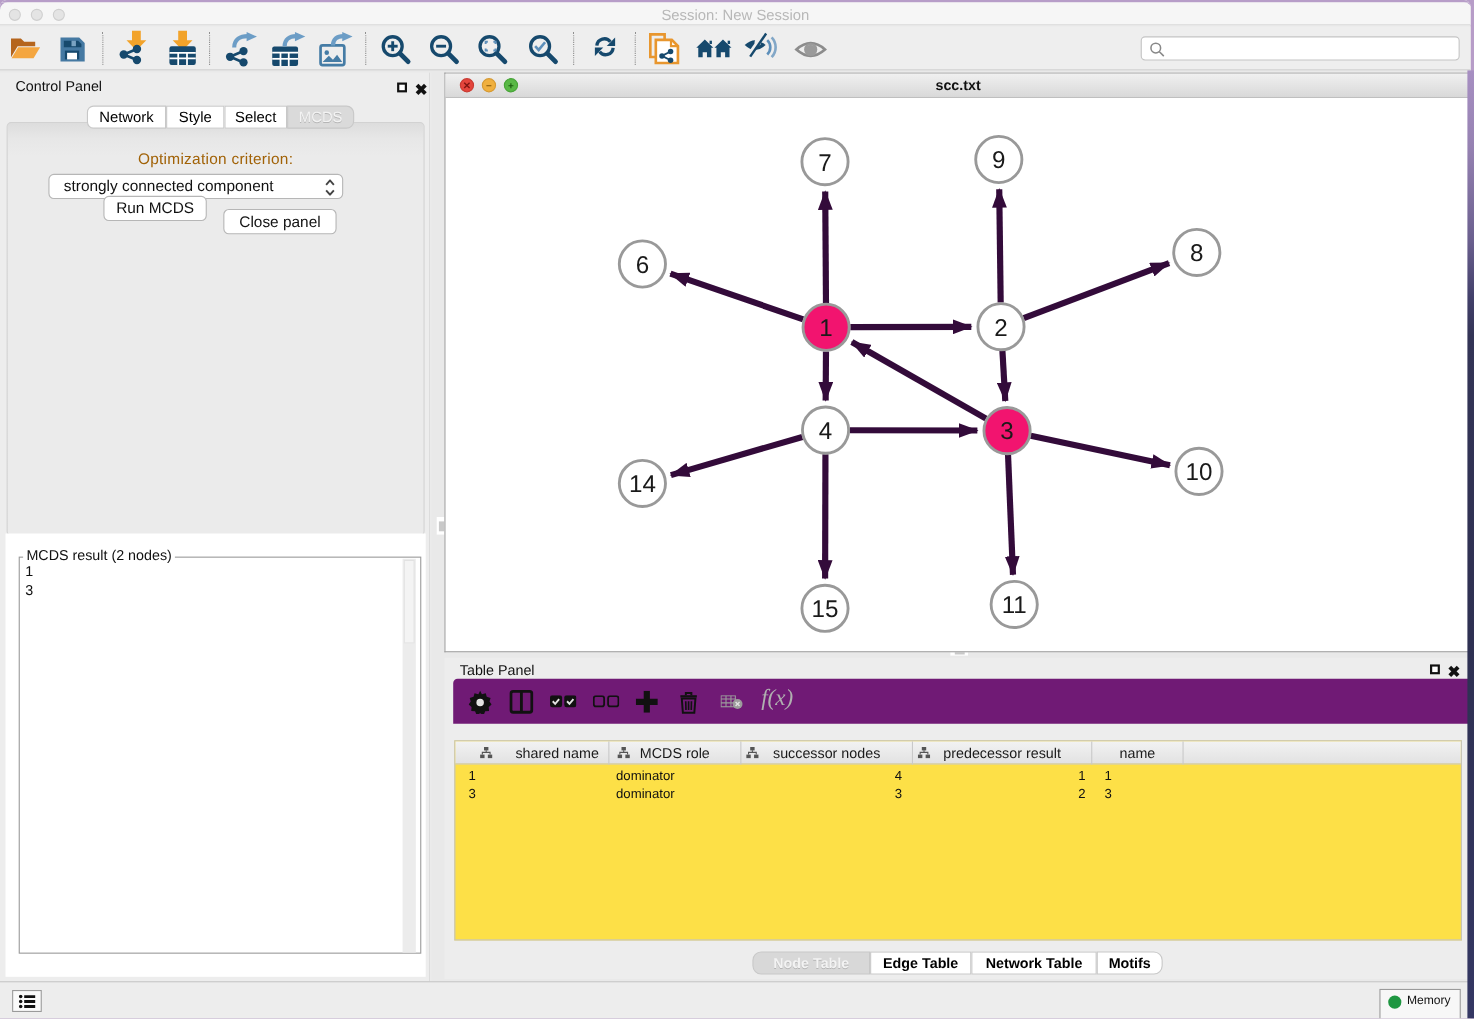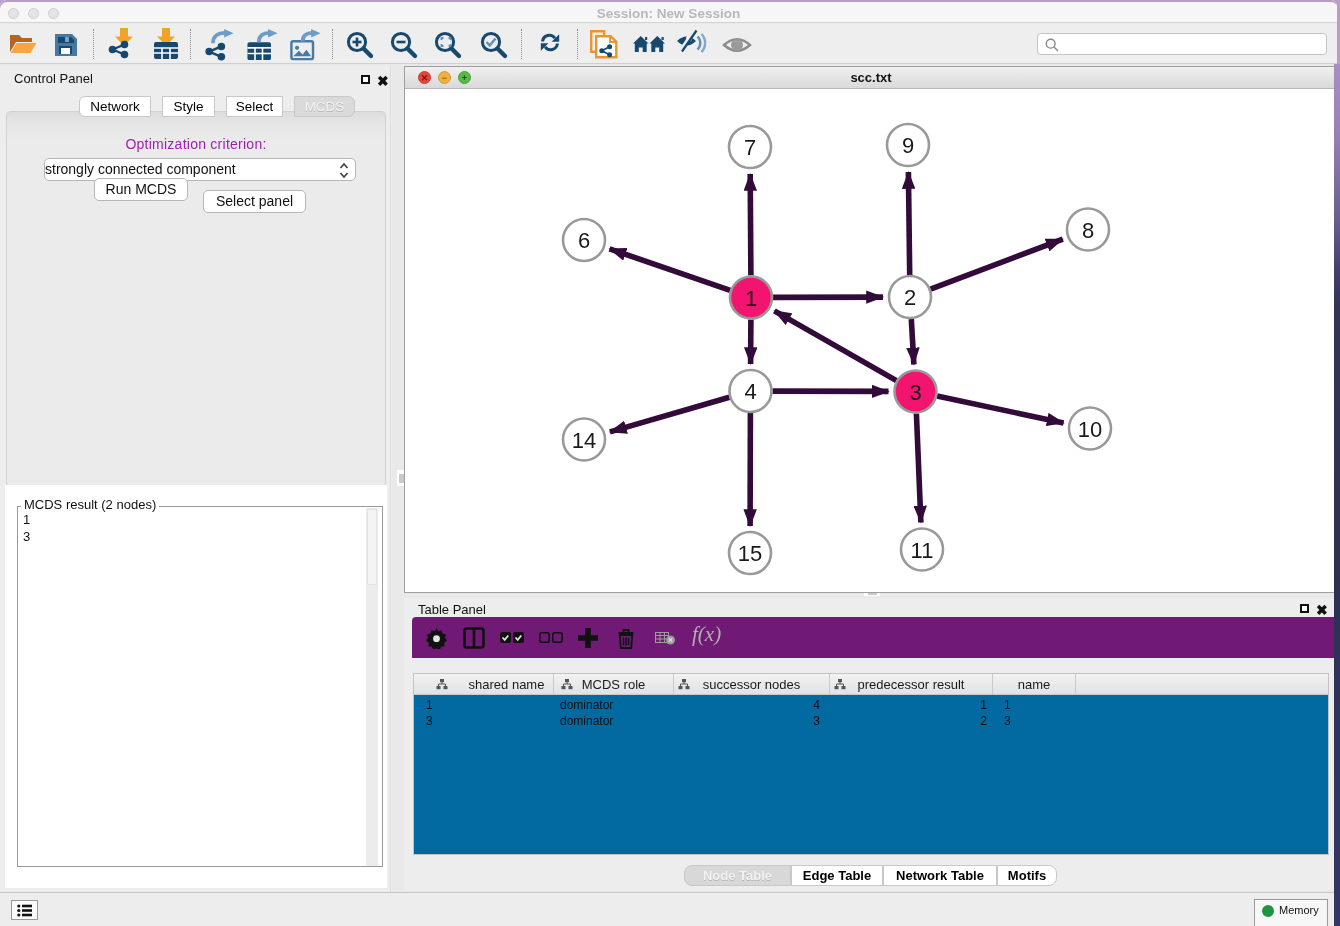--- a/index.html
+++ b/index.html
@@ -1,54 +1,54 @@
 <!DOCTYPE html>
 <html><head>
 <meta charset="utf-8">
 <style>
 * { margin:0; padding:0; box-sizing:border-box; }
 html,body { width:1340px; height:926px; overflow:hidden; }
 body { font-family:"Liberation Sans", sans-serif; background:#b79dc8; position:relative; }
 #app { position:absolute; left:0; top:0; width:1337px; height:926px; background:#e9e9e9; border-radius:6px 6px 0 0; overflow:hidden; }
 #titlebar { position:absolute; left:0; top:0; width:1337px; height:23px; background:#f6f6f6; border-bottom:1px solid #d4d4d4; border-radius:6px 6px 0 0; }
 .tl { position:absolute; top:8px; width:11px; height:11px; border-radius:50%; background:#e4e4e4; border:1px solid #cfcfcf; }
-#wtitle { position:absolute; top:6px; left:0; width:1337px; text-align:center; font-size:13.5px; color:#b8b8b8;font-weight:bold; }
+#wtitle { position:absolute; top:6px; left:0; width:1337px; text-align:center; font-size:13.5px; color:#b8b8b8; }
 #toolbar { position:absolute; left:0; top:24px; width:1337px; height:40px; background:#eeeeee; border-bottom:1px solid #cfcfcf; }
 .sep { position:absolute; top:5px; height:30px; width:0; border-left:1px dotted #8f8f8f; }
 .ticon { position:absolute; top:31px; overflow:visible; }
 #searchbox { position:absolute; left:1037px; top:9px; width:290px; height:22px; background:#fff; border:1px solid #c4c4c4; border-radius:4px; }
 
 #cpanel { position:absolute; left:0; top:66px; width:392px; height:829px; background:#ededed; }
 #cpanel-title { position:absolute; left:14px; top:5px; font-size:13px; color:#111; }
 .float-ic { position:absolute; width:9px; height:9px; border:2px solid #111; background:#fff; }
 .close-x { position:absolute; font-size:14px; font-weight:bold; color:#111; line-height:11px; }
-.tabrow { position:absolute; display:flex; z-index:5;gap:11px; }
+.tabrow { position:absolute; display:flex; z-index:5; }
 .tab { font-size:13.5px; font-weight:normal; color:#000; background:#fff; border:1px solid #c8c8c8; height:21px; line-height:20px; text-align:center; }
 .tabsel { background:#dadada; color:#f3f3f3; text-shadow:0 1px 0 #b5b5b5; }
 #cp-content { position:absolute; left:6px; top:45px; width:380px; height:376px; background:linear-gradient(180deg,#dddddd 0px,#e7e7e7 14px,#ebebeb 30px); border:1px solid #d2d2d2; border-radius:4px; }
-#opt-label { position:absolute; left:0; top:70px; width:392px; text-align:center; font-size:14px; letter-spacing:0.25px; color:#a21caf; }
-#dropdown { position:absolute; left:44px; top:92px; width:312px; height:23px; background:#fff; border:1px solid #b6b6b6; border-radius:5px; font-size:14px; color:#111; line-height:21px; }
+#opt-label { position:absolute; left:0; top:70px; width:392px; text-align:center; font-size:14px; letter-spacing:0.25px; color:#a16207; }
+#dropdown { position:absolute; left:44px; top:92px; width:268px; height:23px; background:#fff; border:1px solid #b6b6b6; border-radius:5px; font-size:14px; color:#111; line-height:21px; padding-left:13px; }
 .btn { position:absolute; height:23px; background:#fff; border:1px solid #b6b6b6; border-radius:5px; font-size:14px; color:#111; text-align:center; line-height:21px; }
 #results-area { position:absolute; left:5px; top:419px; width:382px; height:403px; background:#fff; }
 #mcds-box { position:absolute; left:12px; top:21px; width:366px; height:361px; border:1px solid #9a9a9a; background:#fff; }
 #mcds-label { position:absolute; left:16px; top:12px; font-size:13px; color:#111; background:#fff; padding:0 3px; }
 #mcds-text { position:absolute; left:5px; top:4px; font-size:13px; color:#111; line-height:17px; }
 #mcds-scroll { position:absolute; right:4px; top:1px; width:12px; height:358px; background:#ececec; }
 #mcds-thumb { position:absolute; left:1px; top:1px; width:10px; height:76px; background:#f4f4f4; border:1px solid #e2e2e2; }
 
 #netwin { position:absolute; left:404px; top:66px; width:933px; height:527px; border:1px solid #9f9f9f; border-right:none; background:#fff; }
 #nettitle { position:absolute; left:0; top:0; width:932px; height:22px; background:linear-gradient(#f0f0f0,#d9d9d9); border-bottom:1px solid #b9b9b9; }
 #nettitle span { position:absolute; width:100%; text-align:center; top:3px; font-size:13px; font-weight:bold; color:#111; }
 .mac { position:absolute; top:4px; width:13px; height:13px; border-radius:50%; font-size:9px; font-weight:bold; text-align:center; line-height:13px; }
 #graph { position:absolute; left:0; top:22px; }
 
 #tpanel { position:absolute; left:404px; top:598px; width:933px; height:292px; background:#ededed; }
 #tpanel-title { position:absolute; left:14px; top:4px; font-size:13px; color:#111; }
 #ttoolbar { position:absolute; left:8px; top:19px; width:925px; height:41px; background:#701a75; border-radius:4px 0 0 0;text-align:right; }
-#ttable { position:absolute; left:9px; top:75px; width:916px; height:182px; background:#0369a1; border:1px solid #c3c3c3; }
+#ttable { position:absolute; left:9px; top:75px; width:916px; height:182px; background:#fde047; border:1px solid #c3c3c3; }
 #thead { position:absolute; left:0; top:0; width:914px; height:21px; background:linear-gradient(#f2f2f2,#e2e2e2); border-bottom:1px solid #c9c9c9; }
 .th { position:absolute; top:0; height:21px; border-right:1px solid #c9c9c9; font-size:13px; color:#1a1a1a; text-align:center; line-height:21px; }
 .treeic { position:absolute; top:5px; }
 .td { position:absolute; font-size:12px; color:#111; }
 #btabs { position:absolute; left:0; top:267px; width:933px; display:flex; justify-content:center; }
 .btab { font-size:13px; font-weight:bold; border:1px solid #c8c8c8; height:21px; line-height:20px; text-align:center; background:#fff; }
 .btab.tabsel { background:#d8d8d8; color:#f3f3f3; }
 
 #statusbar { position:absolute; left:0; top:892px; width:1337px; height:34px; background:#ededed; border-top:1px solid #c6c6c6; }
 #listbtn { position:absolute; left:11px; top:7px; width:27px; height:20px; background:#fafafa; border:1px solid #9a9a9a; }
@@ -225,21 +225,21 @@
       <div class="tab tabsel" style="width:61px; border-radius:0 7px 7px 0;">MCDS</div>
     </div>
     <div id="cp-content"></div>
     <div id="opt-label">Optimization criterion:</div>
     <div id="dropdown">strongly connected component
       <svg width="10" height="15" style="position:absolute; right:6px; top:4px;" viewBox="0 0 10 15">
         <path d="M1.5 5 L5 1 L8.5 5 M1.5 10 L5 14 L8.5 10" fill="none" stroke="#444" stroke-width="1.7"></path>
       </svg>
     </div>
     <div class="btn" style="left:94px; top:112px; width:94px;">Run MCDS</div>
-    <div class="btn" style="left:203px; top:124px; width:103px;">Select panel</div>
+    <div class="btn" style="left:203px; top:124px; width:103px;">Close panel</div>
     <div id="results-area">
       <div id="mcds-box">
         <div id="mcds-text">1<br>3</div>
         <div id="mcds-scroll">
             <div id="mcds-thumb"></div>
           </div>
       </div>
       <div id="mcds-label">MCDS result (2 nodes)</div>
     </div>
   </div>

